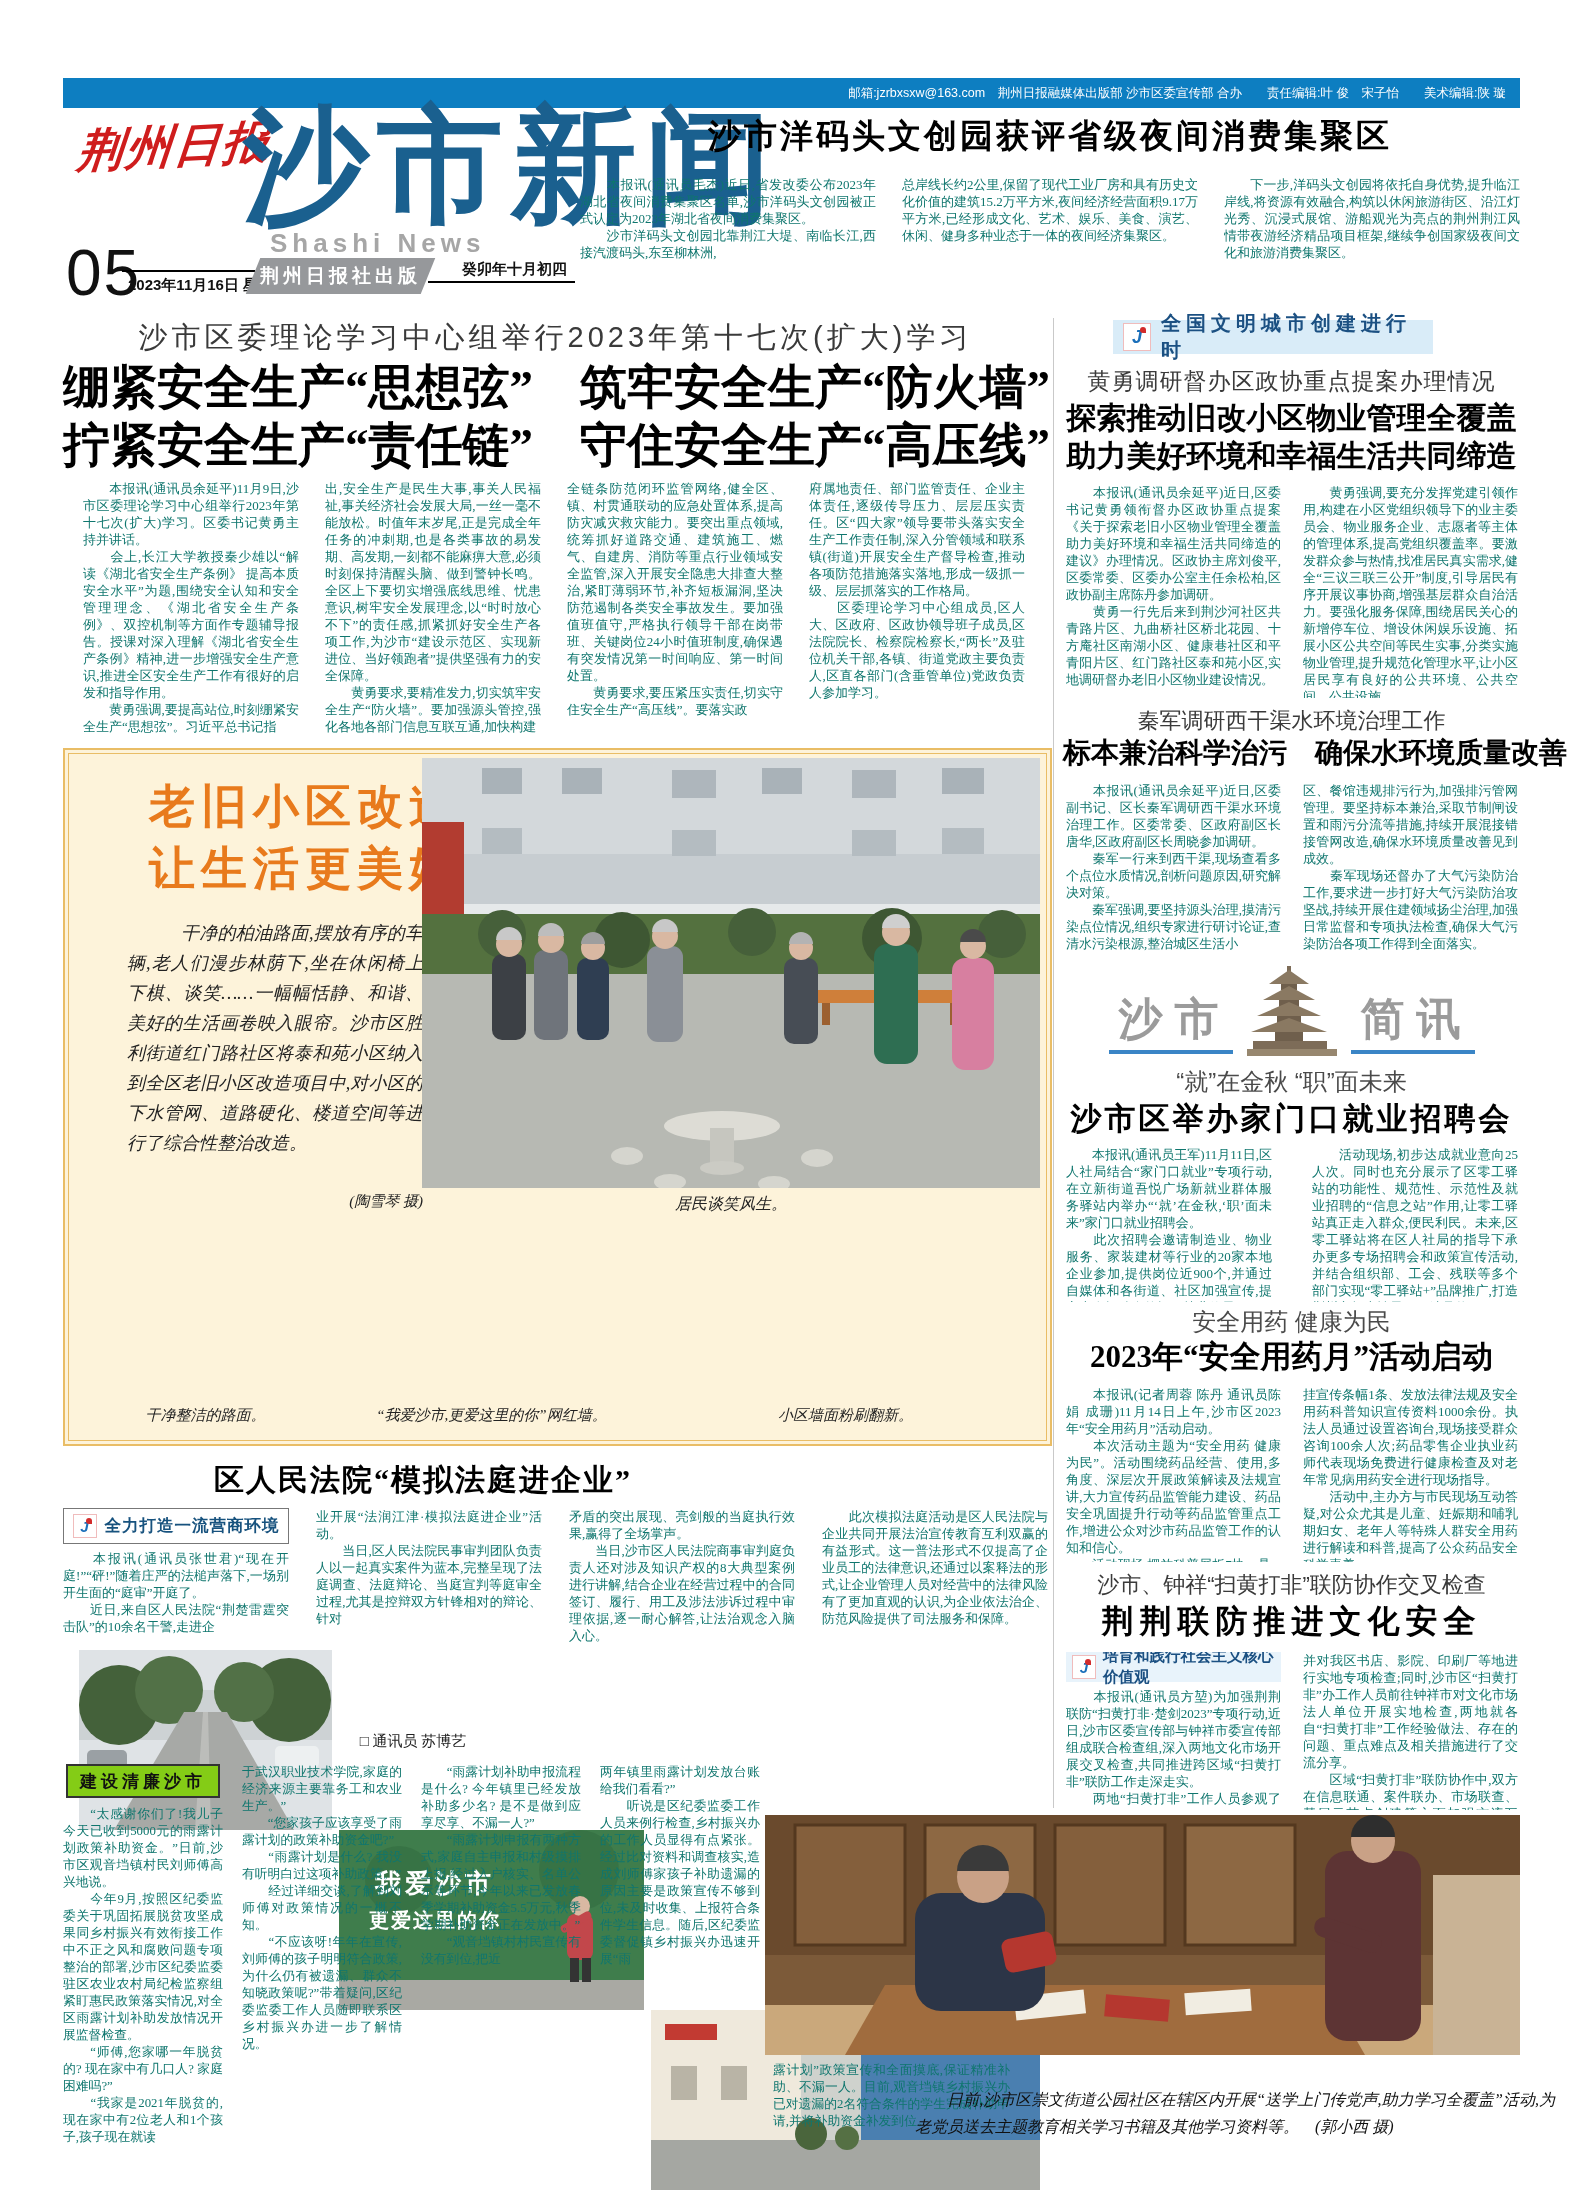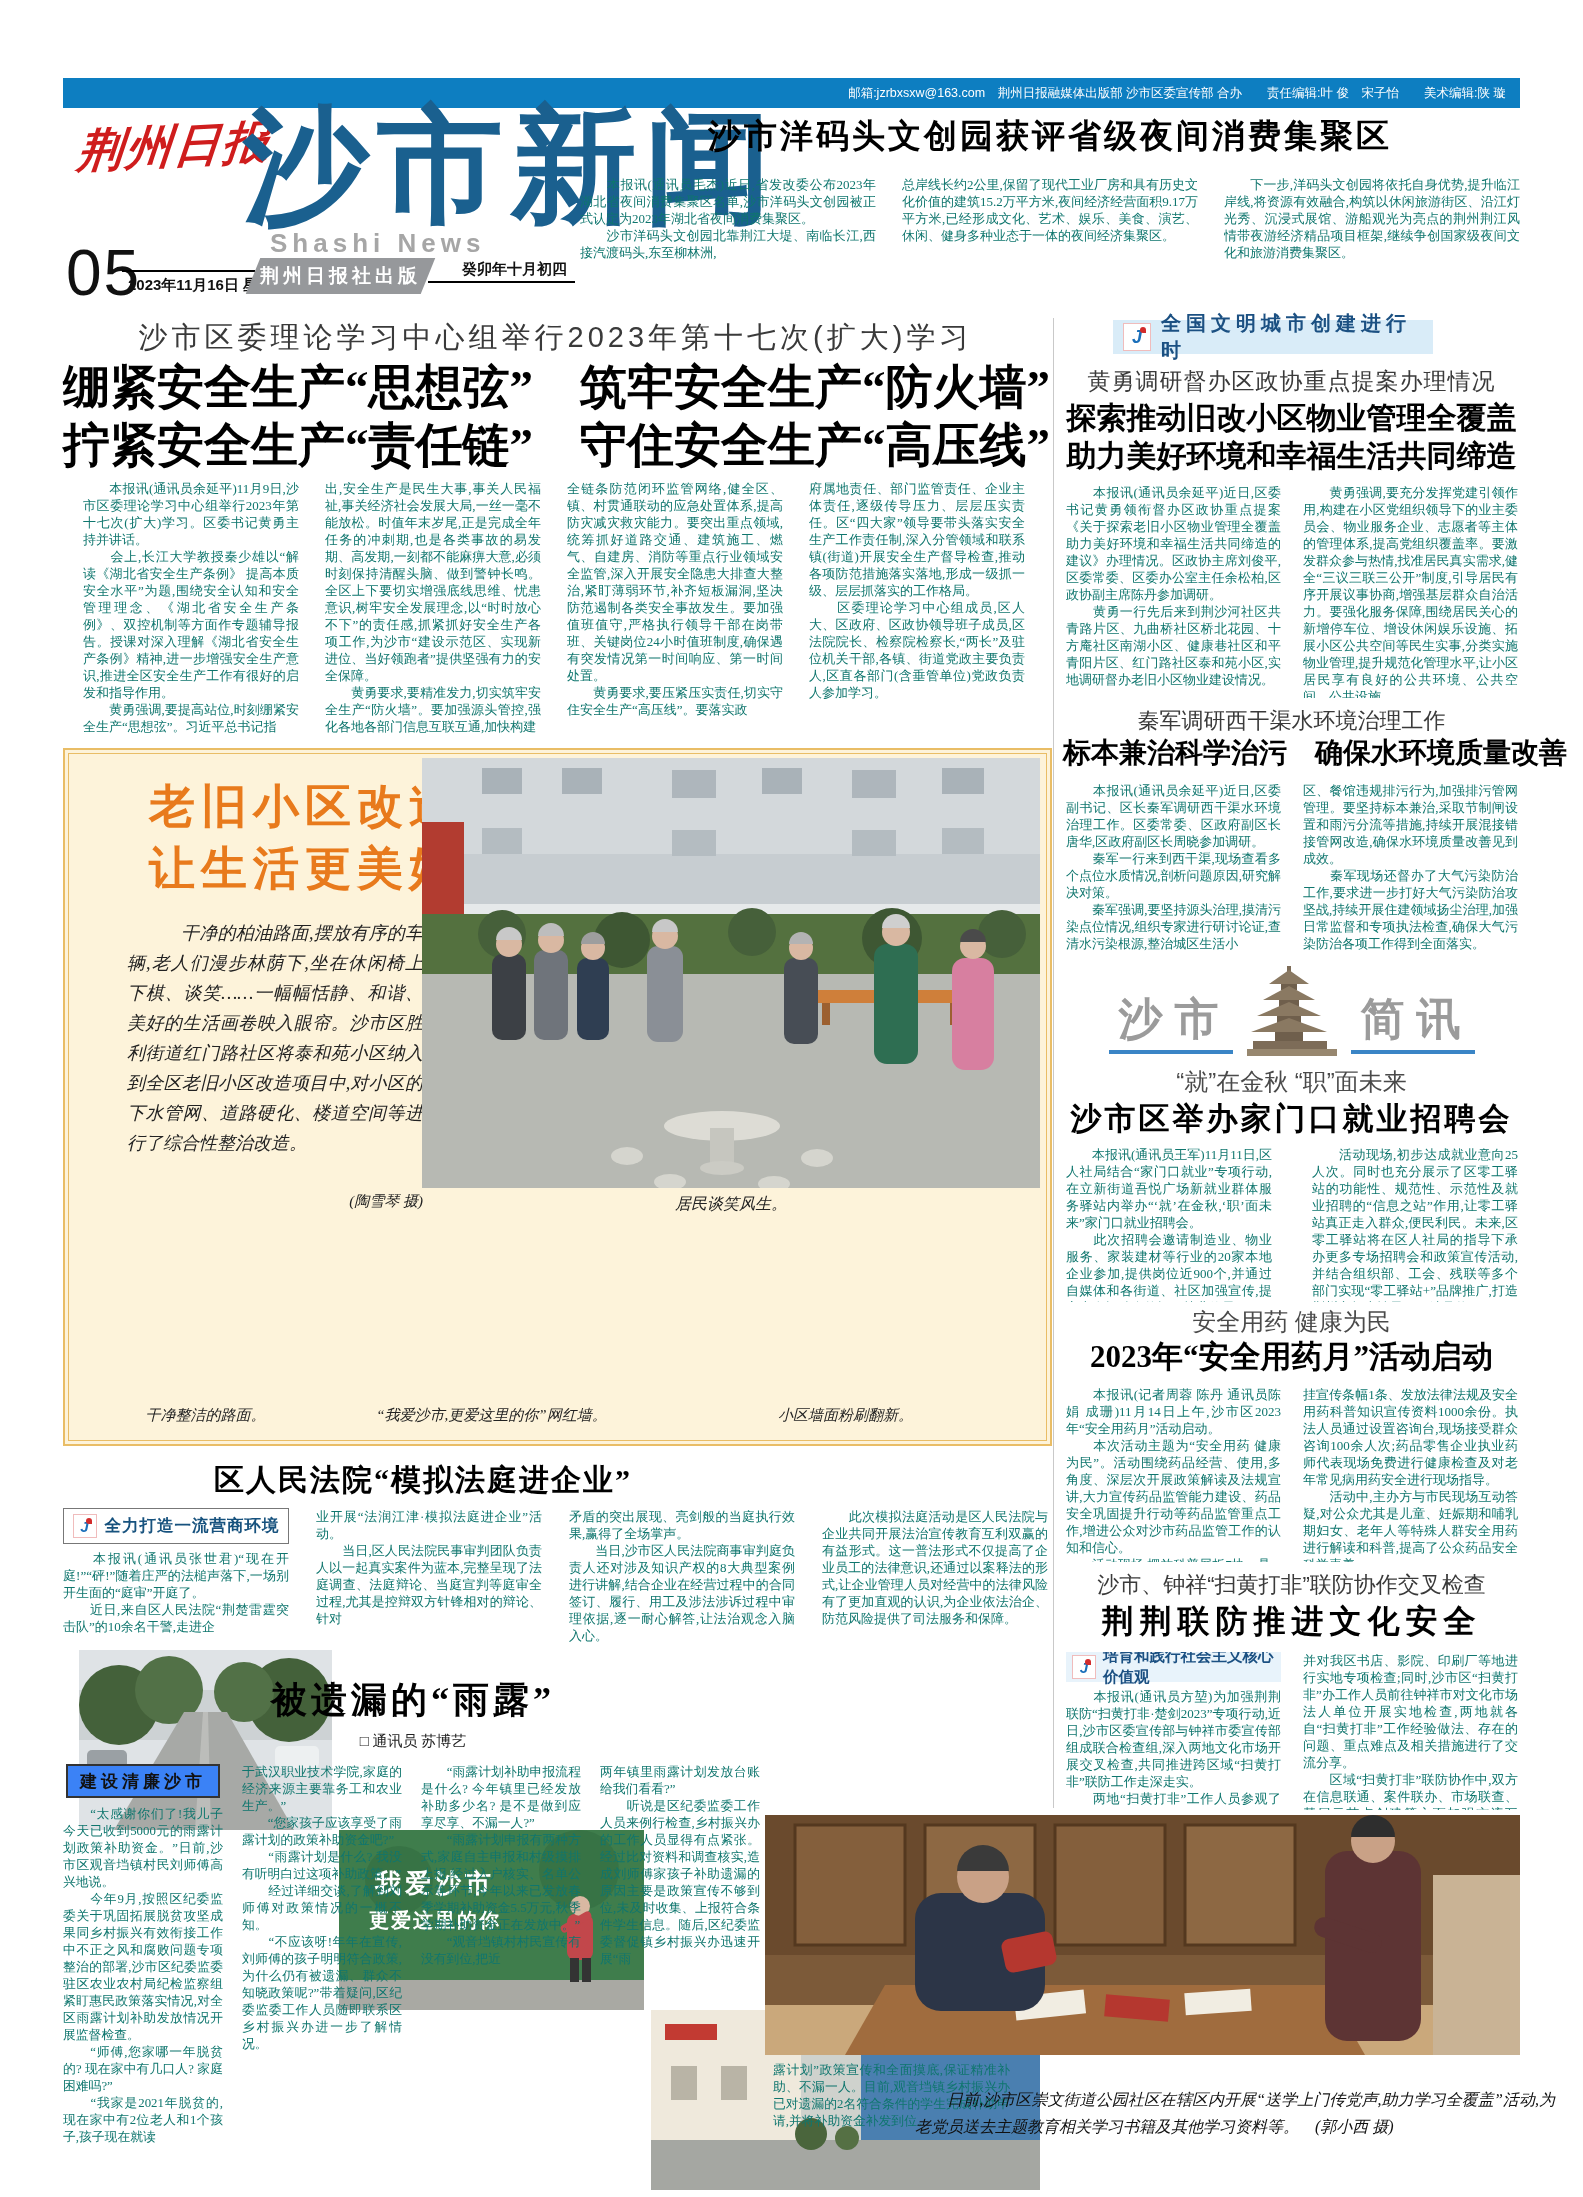--- a/index.html
+++ b/index.html
@@ -25,21 +25,21 @@
   .pgram{background:#96989b;transform:skewX(-22deg);display:flex;align-items:center;justify-content:center;}
   .pgram span{transform:skewX(22deg);color:#fff;font-weight:bold;font-size:19px;letter-spacing:4px;font-family:"Liberation Serif",serif;}
   
   .badge{display:flex;align-items:center;background:#d9ecf8;gap:10px;padding:0 10px;box-sizing:border-box;}
   .badge .btxt{font-weight:bold;color:#1b5082;font-family:"Liberation Serif",serif;}
   .jlogo{flex:0 0 auto;background:#fff;border:1px solid #f0bcbc;display:flex;align-items:center;justify-content:center;
          font-family:"Liberation Sans",sans-serif;font-weight:900;font-style:italic;color:#1a6fba;position:relative;}
   .jlogo::after{content:"";position:absolute;top:3px;right:4px;width:6px;height:6px;background:#d22b2b;border-radius:50% 50% 0 50%;}
   .boxlabel{border:1px solid #777;display:flex;align-items:center;justify-content:center;gap:8px;background:#fff;box-sizing:border-box;}
   .boxlabel .btxt{font-weight:bold;color:#17527e;font-family:"Liberation Serif",serif;}
-  .plainbox{border:2px solid #333;display:flex;align-items:center;justify-content:center;background:#3b82f6;box-sizing:border-box;}
+  .plainbox{border:2px solid #333;display:flex;align-items:center;justify-content:center;background:#84cc16;box-sizing:border-box;}
   .plainbox .btxt{font-weight:bold;color:#111;letter-spacing:4px;font-family:"Liberation Serif",serif;}
   
   .brief-word{font-weight:900;color:#9b9b9b;font-size:44px;letter-spacing:12px;border-bottom:4px solid #3a85c6;padding:0 2px 8px 10px;line-height:1;}
   
   .feature{border:2px solid #e9bd66;background:#fdf3da;box-shadow:inset 0 0 0 3px #fdf3da, inset 0 0 0 4px #e9bd66;}
   .ftitle{font-family:"Liberation Sans",sans-serif;font-weight:900;color:#e87a1c;font-size:46px;letter-spacing:6px;line-height:60px;text-align:center;white-space:nowrap;}
   .fpara{font-size:18px;line-height:30px;text-align:justify;text-indent:3em;color:#222;}
   .fcap{font-size:15px;color:#222;}
   .ph{position:relative;overflow:hidden;background:#ccc;}
   .ph svg{display:block;width:100%;height:100%;}
@@ -292,21 +292,20 @@
       <div class="bt" style="width:226px;height:116px;">　　本报讯(通讯员张世君)“现在开庭!”“砰!”随着庄严的法槌声落下,一场别开生面的“庭审”开庭了。
 　　近日,来自区人民法院“荆楚雷霆突击队”的10余名干警,走进企</div>
     </div>
     <div class="col bt" style="width:226px;">业开展“法润江津·模拟法庭进企业”活动。
 　　当日,区人民法院民事审判团队负责人以一起真实案件为蓝本,完整呈现了法庭调查、法庭辩论、当庭宣判等庭审全过程,尤其是控辩双方针锋相对的辩论、针对</div>
     <div class="col bt" style="width:226px;">矛盾的突出展现、亮剑般的当庭执行效果,赢得了全场掌声。
 　　当日,沙市区人民法院商事审判庭负责人还对涉及知识产权的8大典型案例进行讲解,结合企业在经营过程中的合同签订、履行、用工及涉法涉诉过程中审理依据,逐一耐心解答,让法治观念入脑入心。</div>
     <div class="col bt" style="width:226px;">　　此次模拟法庭活动是区人民法院与企业共同开展法治宣传教育互利双赢的有益形式。这一普法形式不仅提高了企业员工的法律意识,还通过以案释法的形式,让企业管理人员对经营中的法律风险有了更加直观的认识,为企业依法治企、防范风险提供了司法服务和保障。</div>
   </div>
 
-  <div class="abs hl" style="left:63px;top:1676px;width:700px;font-size:36px;letter-spacing:4px;">被遗漏的“雨露”</div>
   <div class="abs byline" style="left:63px;top:1732px;width:700px;">□ 通讯员 苏博艺</div>
   <div class="abs cols" style="left:63px;top:1764px;width:697px;height:430px;gap:19px;">
     <div class="col" style="width:160px;">
       <div class="plainbox" style="width:154px;height:34px;margin:0 auto 8px auto;">
         <span class="btxt" style="font-size:17px;">建设清廉沙市</span>
       </div>
       <div class="bt" style="width:160px;height:386px;font-size:12.8px;">　　“太感谢你们了!我儿子今天已收到5000元的雨露计划政策补助资金。”日前,沙市区观音垱镇村民刘师傅高兴地说。
 　　今年9月,按照区纪委监委关于巩固拓展脱贫攻坚成果同乡村振兴有效衔接工作中不正之风和腐败问题专项整治的部署,沙市区纪委监委驻区农业农村局纪检监察组紧盯惠民政策落实情况,对全区雨露计划补助发放情况开展监督检查。
 　　“师傅,您家哪一年脱贫的? 现在家中有几口人? 家庭困难吗?”
 　　“我家是2021年脱贫的,现在家中有2位老人和1个孩子,孩子现在就读</div>

